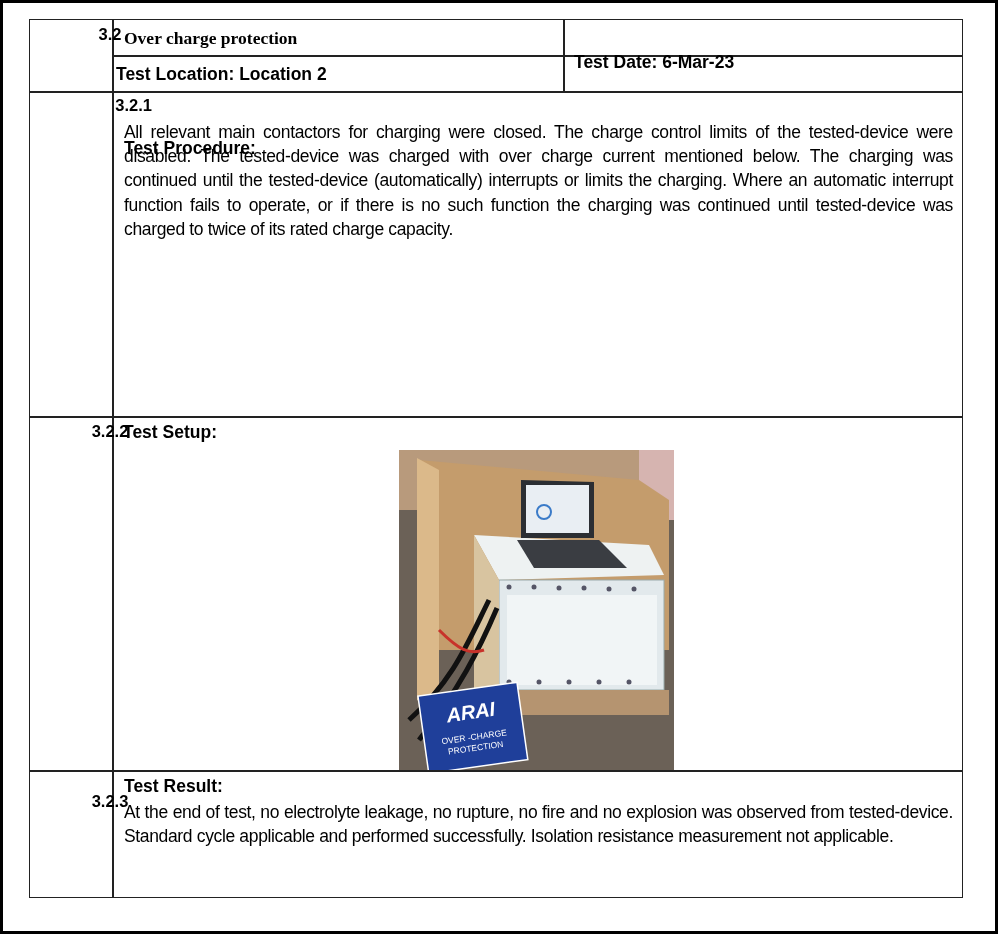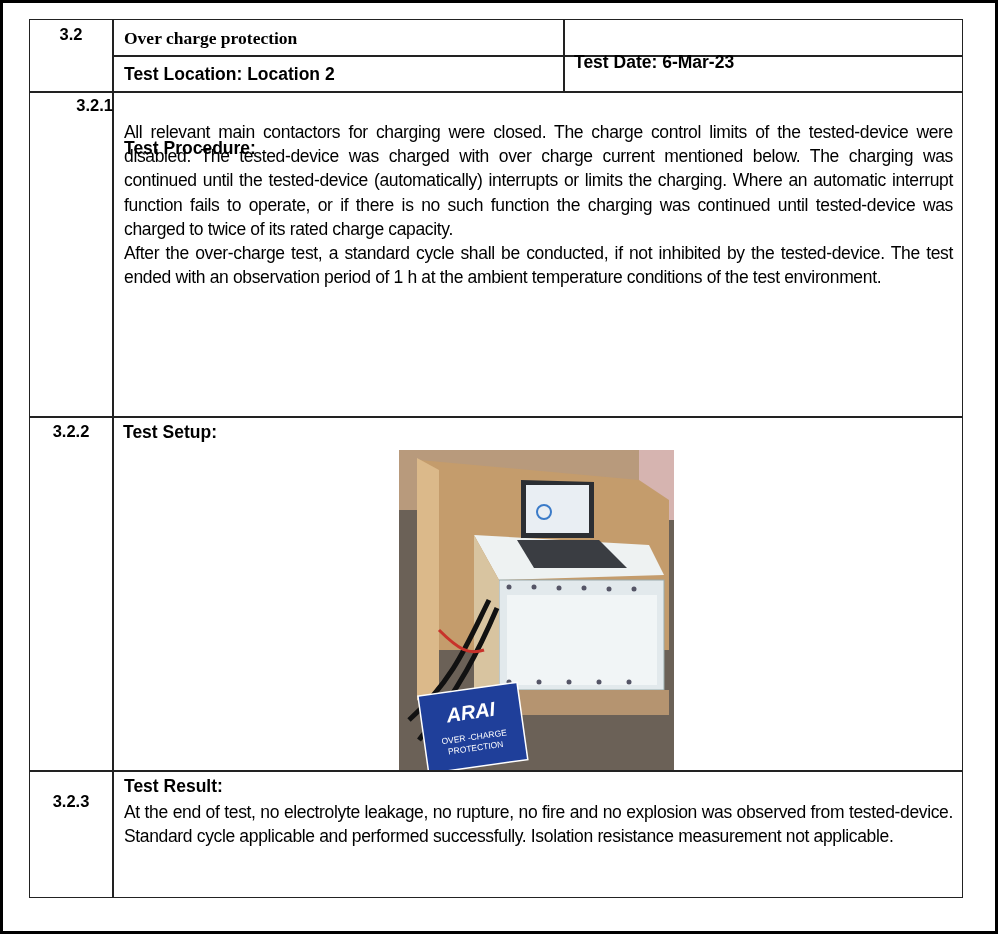--- a/index.html
+++ b/index.html
@@ -7,21 +7,21 @@
     width:998px; height:934px; background:#fff; position:relative; overflow:hidden;
     font-family:"Liberation Sans", sans-serif; color:#000;
   }
   .frame {
     position:absolute; left:0; top:0; width:992px; height:928px;
     border:3px solid #000; background:#fff;
   }
   .tbl { position:absolute; left:29px; top:19px; width:934px; height:879px; border:1.5px solid #222; box-sizing:border-box; }
   .hline { position:absolute; height:1.5px; background:#222; }
   .vline { position:absolute; width:1.5px; background:#222; }
-  .num { position:absolute; font-weight:bold; font-size:16.5px; width:84px; text-align:center; }
+  .num { position:absolute; font-weight:bold; font-size:16.5px; width:84px; text-align:center;padding-left:39px; }
   .hdr { position:absolute; font-weight:bold; font-size:17.5px; }
   .para {
     position:absolute; left:124px; width:829px; font-size:17.5px; line-height:24.2px;
     text-align:justify; transform-origin:left top; letter-spacing:-0.35px;
   }
   .para p { margin:0; }
   .val { font-weight:bold; text-decoration:underline; }
   .photo {
     position:absolute; left:399px; top:450px; width:275px; height:320px; overflow:hidden;
     background:#8a7a66;
@@ -37,28 +37,27 @@
 <div class="vline" style="left:112px; top:19px; height:879px;"></div>
 <div class="vline" style="left:563px; top:19px; height:73px;"></div>
 
 <div class="hline" style="left:113px; top:55px; width:850px;"></div>
 <div class="hline" style="left:29px; top:91px; width:934px;"></div>
 <div class="hline" style="left:29px; top:416px; width:934px;"></div>
 <div class="hline" style="left:29px; top:770px; width:934px;"></div>
 
 <div class="num" style="left:29px; top:25px;">3.2</div>
 <div class="hdr" style="left:124px; top:28px;font-family:Liberation Serif, serif;">Over charge protection</div>
-<div class="hdr" style="left:124px; top:64px;text-align:right;">Test Location: Location 2</div>
+<div class="hdr" style="left:116px; top:64px;text-align:right;">Test Location: Location 2</div>
 <div class="hdr" style="left:574px; top:52px;">Test Date: 6-Mar-23</div>
 
 <div class="num" style="left:29px; top:96px;text-align:right;">3.2.1</div>
 <div class="hdr" style="left:124px; top:97px;margin-top:41px;">Test Procedure:</div>
 <div class="para" style="top:120px;">
   <p>All relevant main contactors for charging were closed. The charge control limits of the tested-device were disabled. The tested-device was charged with over charge current mentioned below. The charging was continued until the tested-device (automatically) interrupts or limits the charging. Where an automatic interrupt function fails to operate, or if there is no such function the charging was continued until tested-device was charged to twice of its rated charge capacity.</p>
-  <p>After the over-charge test, a standard cycle shall be conducted, if not inhibited by the tested-device. The test ended with an observation period of 1 h at the ambient temperature conditions of the test environment.</p>
 </div>
 
 <div class="num" style="left:29px; top:422px;">3.2.2</div>
 <div class="hdr" style="left:123px; top:422px;">Test Setup:</div>
 
 <div class="photo">
   <svg width="275" height="320" viewBox="0 0 275 320">
     <rect x="0" y="0" width="275" height="320" fill="#6b6157"></rect>
     <rect x="0" y="0" width="275" height="60" fill="#b89a7c"></rect>
     <rect x="240" y="0" width="35" height="70" fill="#d6b4b0"></rect>

